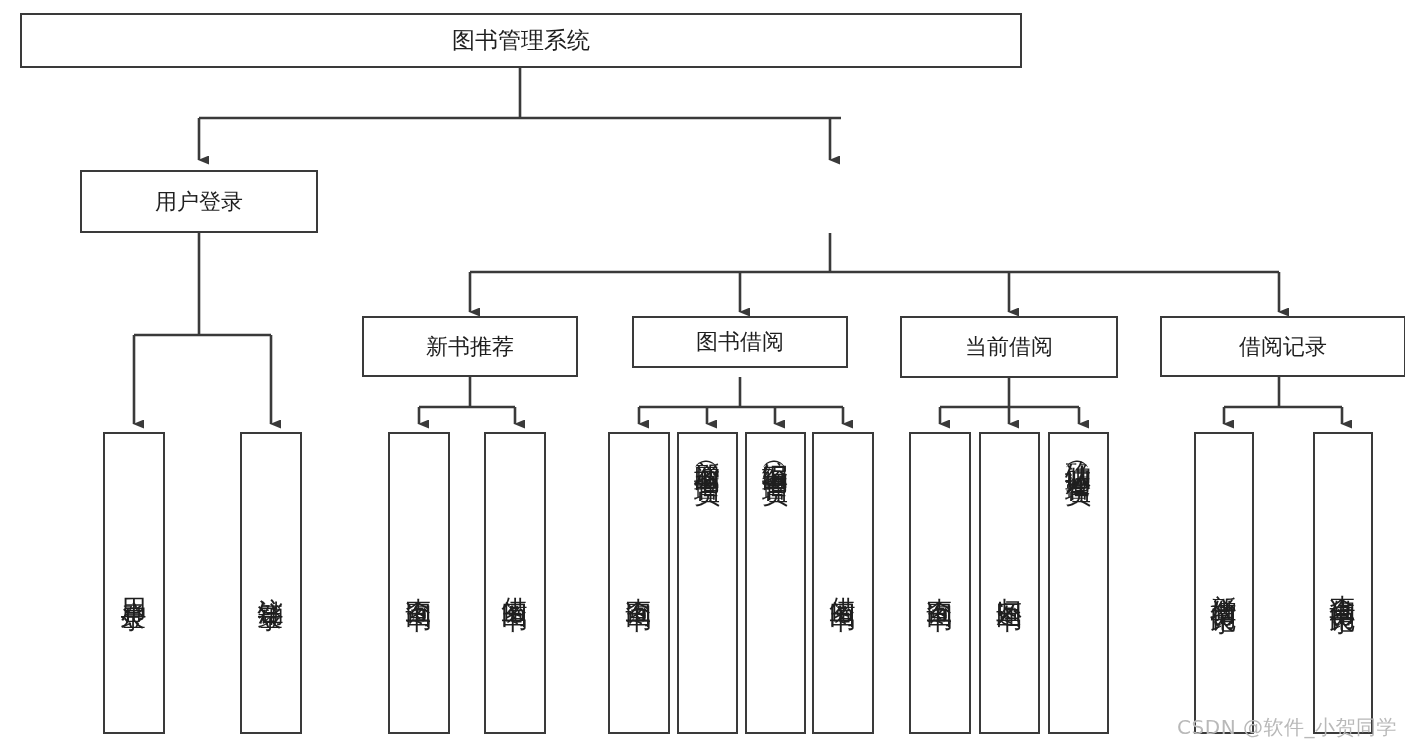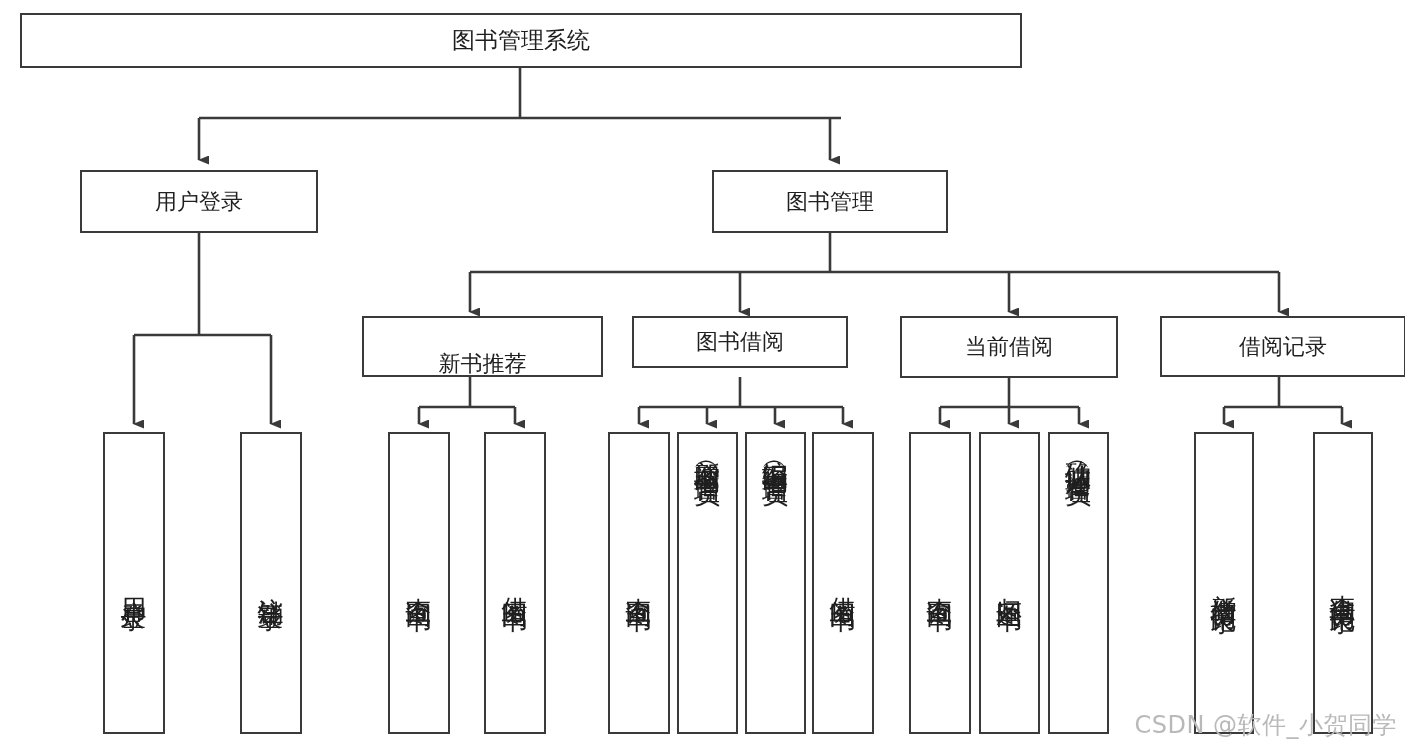--- a/index.html
+++ b/index.html
@@ -57,21 +57,21 @@
     white-space: nowrap;
   }
   .node-leaf.vcenter {
     align-items: center;
     padding-top: 0;
   }
   .watermark {
     position: absolute;
     right: 8px;
     bottom: 6px;
-    font-size: 24px;
+    font-size: 20px;
     color: #b9b9b9;
     letter-spacing: 0.5px;
     white-space: nowrap;
   }
 </style>
 </head>
 <body>
 
 <div id="canvas">
 
@@ -125,25 +125,22 @@
     </g>
   </svg>
 
   <div class="node node-root" style="left:20px; top:13px; width:1002px; height:55px;">
     <span class="label">图书管理系统</span>
   </div>
 
   <div class="node node-l2" style="left:80px; top:170px; width:238px; height:63px;">
     <span class="label">用户登录</span>
   </div>
-  <div class="node node-l2" style="left:712px; top:170px; width:236px; height:63px;">
-    <span class="label">图书管理</span>
-  </div>
 
-  <div class="node node-l3" style="left:362px; top:316px; width:241px; height:61px;align-items:flex-end;">
+  <div class="node node-l3" style="left:362px; top:316px; width:216px; height:61px;">
     <span class="label">新书推荐</span>
   </div>
   <div class="node node-l3" style="left:632px; top:316px; width:216px; height:52px;">
     <span class="label">图书借阅</span>
   </div>
   <div class="node node-l3" style="left:900px; top:316px; width:218px; height:62px;">
     <span class="label">当前借阅</span>
   </div>
   <div class="node node-l3" style="left:1160px; top:316px; width:246px; height:61px;">
     <span class="label">借阅记录</span>

